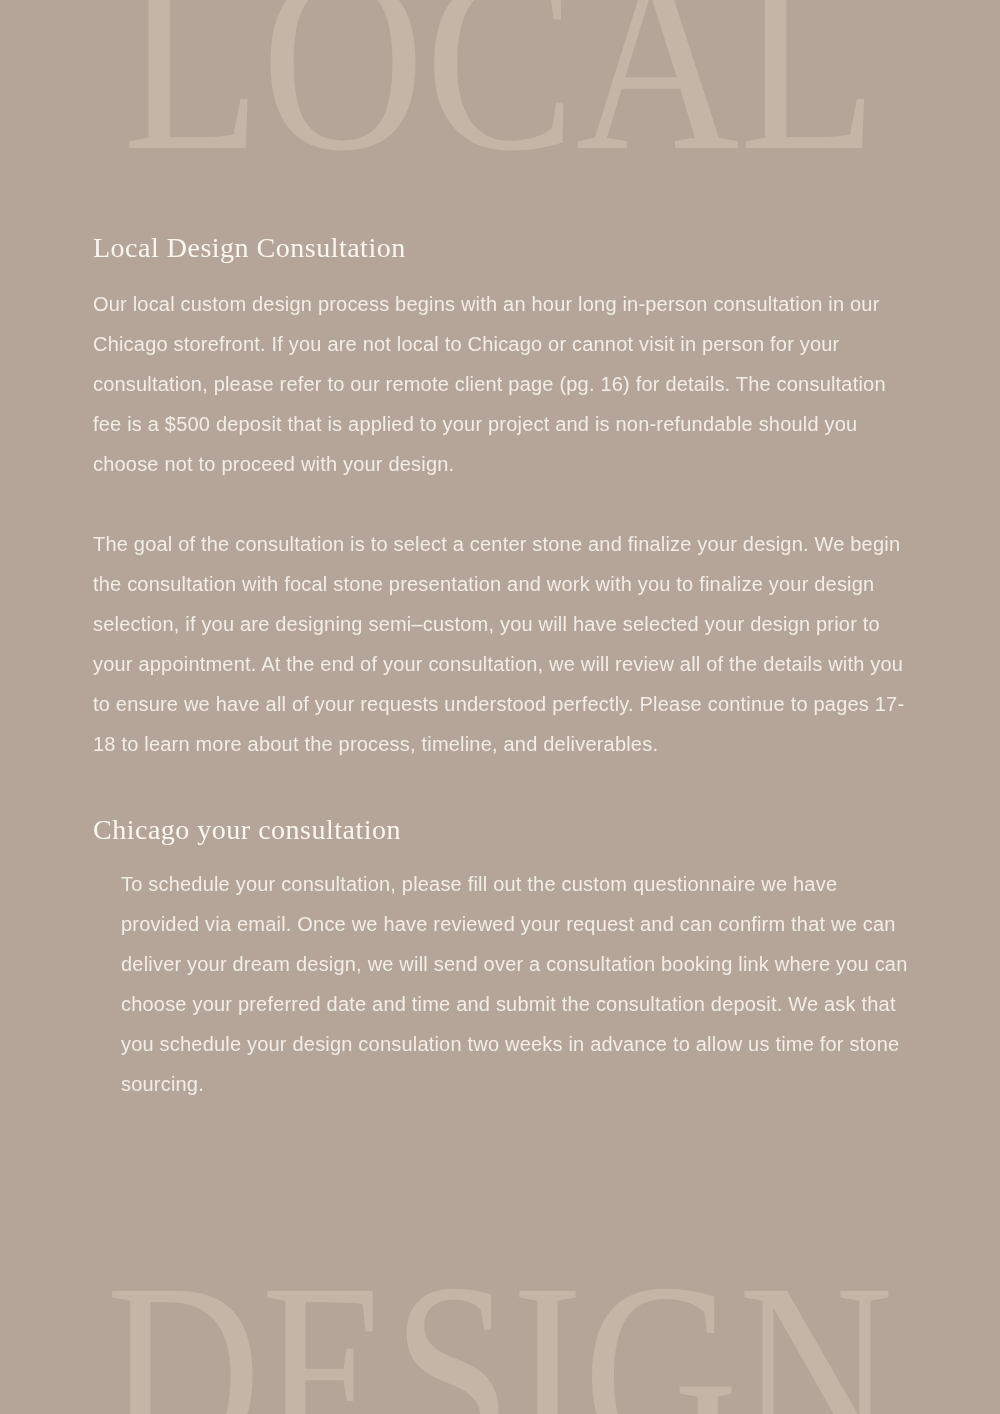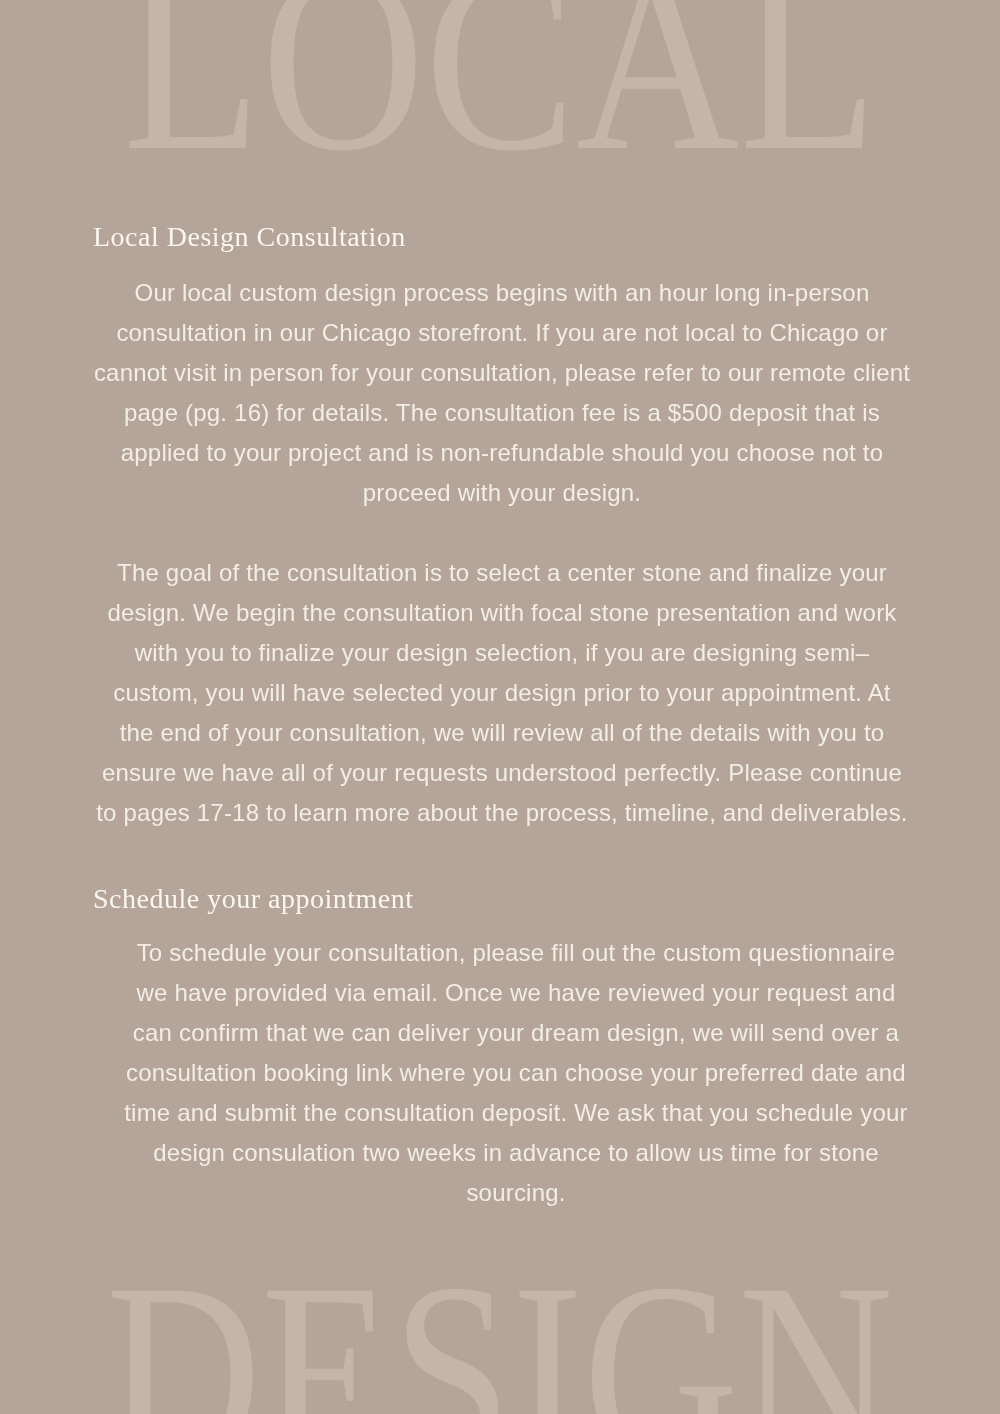--- a/index.html
+++ b/index.html
@@ -33,56 +33,55 @@
   }
   .watermark > span { display: inline-block; transform-origin: center center; }
   .watermark-top { top: -70px; }
   .watermark-top > span { transform: scaleX(0.871); }
   .watermark-bottom { top: 1243px; }
   .watermark-bottom > span { transform: scaleX(0.826); }
 
   .content {
     position: absolute;
     left: 93px;
-    top: 219px;
+    top: 230px;
     width: 818px;
   }
   .section-heading {
     margin: 0;
     font-family: "Liberation Serif", "DejaVu Serif", serif;
     font-weight: 500;
     font-size: 28px;
     line-height: 36px;
     letter-spacing: 0.5px;
     color: var(--heading);
   }
   .body-paragraph {
     margin: 0;
-    font-size: 24px;
+    font-size: 20px;
     line-height: 40px;
     letter-spacing: 0.2px;
     color: var(--body);
-    text-align: center;
   }
   .p-first { margin-top: 18px; }
   .p-follow { margin-top: 40px; }
   .heading-follow { margin-top: 48px; }
   .p-after-h2 { margin-top: 16px; margin-left: 28px; }
 </style>
 </head>
 <body>
 
 <div class="watermark watermark-top">
   <span>LOCAL</span>
 </div>
 
 <main class="content">
   <h1 class="section-heading">Local Design Consultation</h1>
   <p class="body-paragraph p-first">Our local custom design process begins with an hour long in-person consultation in our Chicago storefront. If you are not local to Chicago or cannot visit in person for your consultation, please refer to our remote client page (pg. 16) for details. The consultation fee is a $500 deposit that is applied to your project and is non-refundable should you choose not to proceed with your design.</p>
   <p class="body-paragraph p-follow">The goal of the consultation is to select a center stone and finalize your design. We begin the consultation with focal stone presentation and work with you to finalize your design selection, if you are designing semi–custom, you will have selected your design prior to your appointment. At the end of your consultation, we will review all of the details with you to ensure we have all of your requests understood perfectly. Please continue to pages 17-18 to learn more about the process, timeline, and deliverables.</p>
 
-  <h2 class="section-heading heading-follow">Schedule your appointment</h2>
+  <h2 class="section-heading heading-follow">Chicago your consultation</h2>
   <p class="body-paragraph p-after-h2">To schedule your consultation, please fill out the custom questionnaire we have provided via email. Once we have reviewed your request and can confirm that we can deliver your dream design, we will send over a consultation booking link where you can choose your preferred date and time and submit the consultation deposit. We ask that you schedule your design consulation two weeks in advance to allow us time for stone sourcing.</p>
 </main>
 
 <div class="watermark watermark-bottom">
   <span>DESIGN</span>
 </div>
 
 </body></html>

